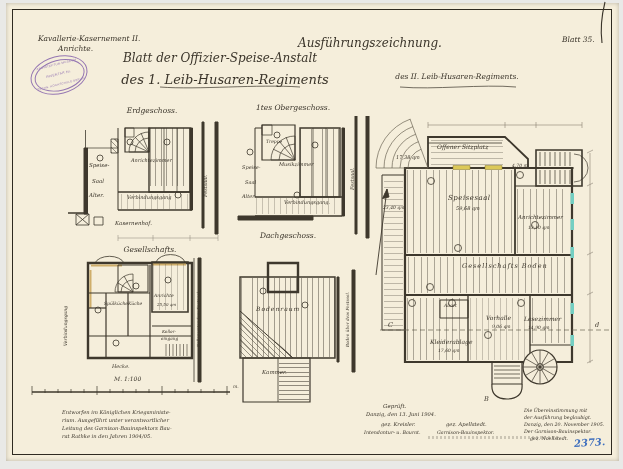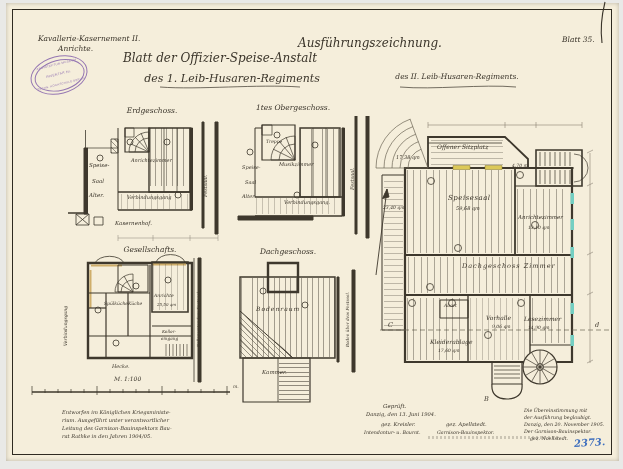--- a/index.html
+++ b/index.html
@@ -37,21 +37,21 @@
   <div id="paper"></div>
   <div id="frame"></div>
 
   <svg style="left:596px;top:0;width:18px;height:46px" viewBox="0 0 18 46">
     <path d="M9,2 C6,14 4,28 6,43" fill="none" stroke="#3a342a" stroke-width="1.1"></path>
   </svg>
 
   <span class="lb" style="left:38px;top:35px;font-size:7.5px">Kavallerie-Kasernement II.</span>
   <span class="lb" style="left:58px;top:45px;font-size:7.5px">Anrichte.</span>
   <span class="lb c" style="left:110px;top:52px;width:220px;font-size:12px">Blatt der Offizier-Speise-Anstalt</span>
-  <span class="lb c" style="left:122px;top:73px;width:220px;font-size:11px">des 1. Leib-Husaren-Regiments</span>
+  <span class="lb c" style="left:115px;top:73px;width:220px;font-size:13px">des 1. Leib-Husaren-Regiments</span>
   <span class="lb c" style="left:290px;top:37px;width:160px;font-size:12px">Ausführungszeichnung.</span>
   <span class="lb c" style="left:382px;top:73px;width:150px;font-size:7.5px">des II. Leib-Husaren-Regiments.</span>
   <span class="lb" style="left:562px;top:36px;font-size:7.5px">Blatt 35.</span>
 
   <svg style="left:158px;top:84px;width:144px;height:6px" viewBox="0 0 144 6">
     <path d="M2,3 C40,6 100,0 142,3" fill="none" stroke="#3a342a" stroke-width=".7"></path>
   </svg>
   <svg style="left:398px;top:84px;width:120px;height:6px" viewBox="0 0 120 6">
     <path d="M2,3 C35,6 85,0 118,3" fill="none" stroke="#3a342a" stroke-width=".7"></path>
   </svg>
@@ -235,21 +235,21 @@
       </g>
       <g stroke-width=".8">
         <circle cx="72" cy="49" r="3"></circle>
           <circle cx="30" cy="35" r="3"></circle>
       </g>
     </g>
   </svg>
   <div class="hv" style="left:241px;top:278px;width:94px;height:79px"></div>
   <div class="hd" style="left:240px;top:312px;width:54px;height:45px;clip-path:polygon(0 0,100% 100%,0 100%)"></div>
   <div class="hs" style="left:279px;top:360px;width:30px;height:40px"></div>
-  <span class="lb c" style="left:250px;top:248px;width:76px;font-size:7.5px">Dachgeschoss.</span>
+  <span class="lb c" style="left:250px;top:232px;width:76px;font-size:7.5px">Dachgeschoss.</span>
   <span class="lb" style="left:256px;top:306px;font-size:6px;letter-spacing:1px">Bodenraum</span>
   <span class="lb" style="left:262px;top:370px;font-size:5.5px">Kammer.</span>
   <span class="lb rot" style="left:346px;top:347px;font-size:4.2px">Boden über dem Festsaal.</span>
 
   <svg style="left:368px;top:113px;width:252px;height:298px" viewBox="0 0 252 298">
     <g stroke="#3e382d" fill="none">
       <rect x="14" y="62" width="23" height="155" stroke-width="1"></rect>
       <rect x="37" y="55" width="167" height="194" stroke-width="2.2"></rect>
       <path d="M60,55 L60,24 L137,24 L160,46 L160,55" stroke-width="1.8"></path>
       <line x1="60" y1="30" x2="134" y2="30" stroke-width=".8"></line>
@@ -333,21 +333,21 @@
   <div class="hh" style="left:431px;top:139px;width:72px;height:26px"></div>
   <div class="hh" style="left:384px;top:178px;width:19px;height:148px"></div>
 
   <span class="lb" style="left:437px;top:144px;font-size:6px">Offener Sitzplatz</span>
   <span class="lb" style="left:396px;top:155px;font-size:5px">17,38 qm</span>
   <span class="lb" style="left:448px;top:195px;font-size:7px;letter-spacing:.5px">Speisesaal</span>
   <span class="lb" style="left:456px;top:206px;font-size:5px">59,68 qm</span>
   <span class="lb" style="left:383px;top:206px;font-size:4.5px">23,40 qm</span>
   <span class="lb" style="left:518px;top:215px;font-size:5.5px">Anrichtezimmer</span>
   <span class="lb" style="left:528px;top:226px;font-size:4.5px">13,10 qm</span>
-  <span class="lb" style="left:462px;top:263px;font-size:6.5px;letter-spacing:1px">Dachgeschoss Zimmer</span>
+  <span class="lb" style="left:462px;top:263px;font-size:6.5px;letter-spacing:1px">Gesellschafts Boden</span>
   <span class="lb" style="left:486px;top:315px;font-size:6px">Vorhalle</span>
   <span class="lb" style="left:492px;top:325px;font-size:4.5px">9,06 qm</span>
   <span class="lb" style="left:524px;top:316px;font-size:6px">Lesezimmer</span>
   <span class="lb" style="left:528px;top:326px;font-size:4.5px">14,90 qm</span>
   <span class="lb" style="left:430px;top:339px;font-size:6px">Kleiderablage</span>
   <span class="lb" style="left:438px;top:349px;font-size:4.5px">17,60 qm</span>
   <span class="lb" style="left:444px;top:304px;font-size:4.5px">Abort</span>
   <span class="lb" style="left:512px;top:164px;font-size:4.5px">4,70 m</span>
   <span class="lb" style="left:388px;top:322px;font-size:6.5px">C</span>
   <span class="lb" style="left:595px;top:322px;font-size:6.5px">d</span>

